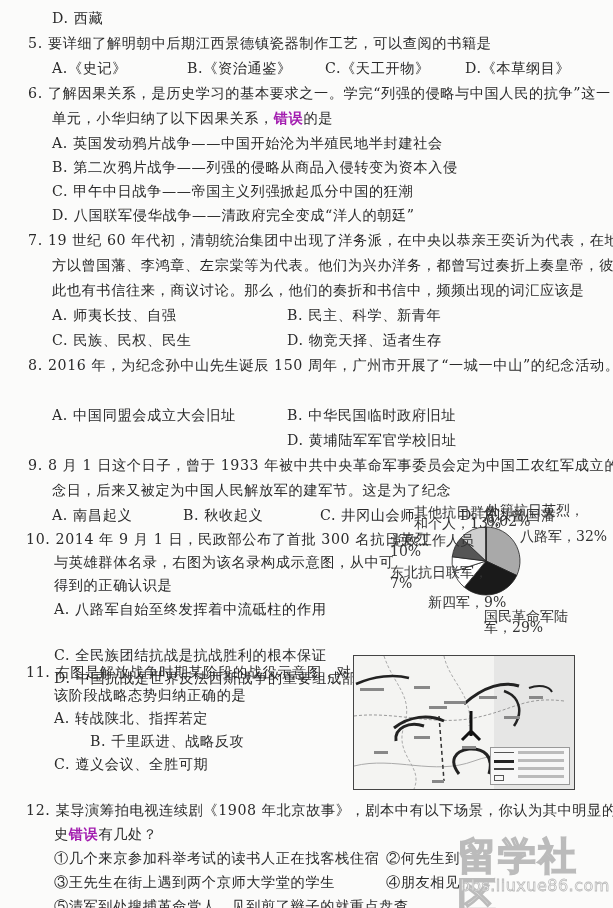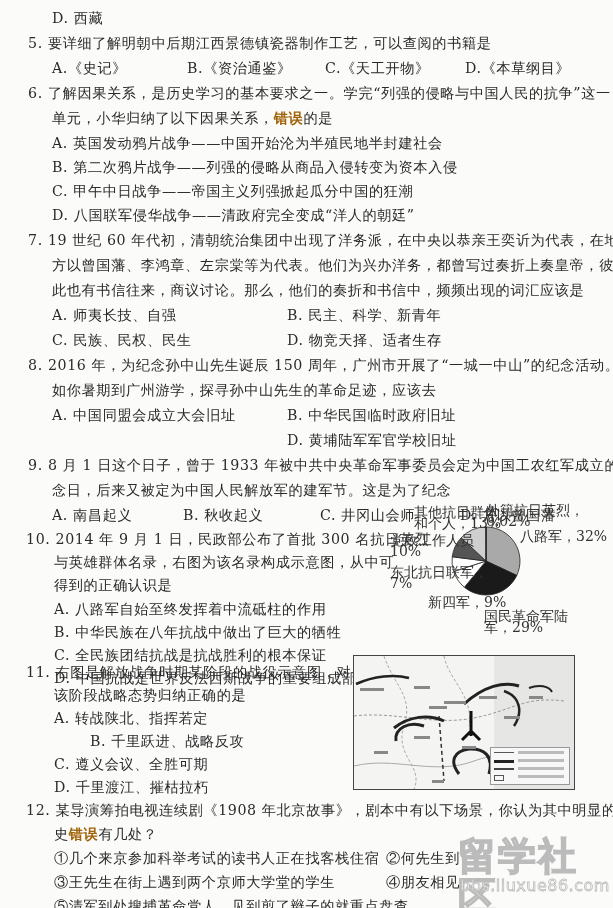--- a/index.html
+++ b/index.html
@@ -8,21 +8,21 @@
     background: #fbfbfa;
     font-family: "DejaVu Serif", "Liberation Serif", serif;
     color: #2a2a2a;
   }
   .page { position: absolute; left: 0; top: 0; width: 613px; height: 908px; }
   .line {
     position: absolute; white-space: nowrap;
     font-size: 14.2px; line-height: 20px; letter-spacing: 0.6px;
   }
   .qnum { display: inline-block; }
-  b.em { font-weight: bold; color: #a16207; }
+  b.em { font-weight: bold; color: #a21caf; }
   .opt { position: absolute; white-space: nowrap; font-size: 14.2px; line-height: 20px; letter-spacing: 0.6px; }
   
   .pie-wrap { position: absolute; left: 380px; top: 505px; width: 233px; height: 140px; }
   .pie-label { position: absolute; font-size: 14px; line-height: 11px; white-space: nowrap; color: #333; }
   
   .map { position: absolute; left: 353px; top: 655px; width: 220px; height: 133px;
          border: 1.5px solid #444; background: #f4f4f2; overflow: hidden; }
   .legend { position: absolute; right: 4px; bottom: 4px; width: 78px; height: 36px;
             border: 1px solid #999; background: #f7f7f7; }
   .legend-row { position: absolute; left: 3px; height: 6px; width: 72px; }
@@ -72,21 +72,20 @@
   <div class="line" style="left:52px;top:255px;">方以曾国藩、李鸿章、左宗棠等为代表。他们为兴办洋务，都曾写过奏折上奏皇帝，彼</div>
   <div class="opt" style="left:52px;top:305px;">A. 师夷长技、自强</div>
   <div class="opt" style="left:287px;top:305px;">B. 民主、科学、新青年</div>
   <div class="opt" style="left:52px;top:330px;">C. 民族、民权、民生</div>
   <div class="opt" style="left:287px;top:330px;">D. 物竞天择、适者生存</div>
 
   <div class="line" style="left:28px;top:355px;">
     <span class="qnum">8.</span>
     <span>2016 年，为纪念孙中山先生诞辰 150 周年，广州市开展了“一城一中山”的纪念活动。假</span>
   </div>
-  <div class="line" style="left:52px;top:380px;">如你暑期到广州游学，探寻孙中山先生的革命足迹，应该去</div>
   <div class="opt" style="left:52px;top:405px;">A. 中国同盟会成立大会旧址</div>
   <div class="opt" style="left:287px;top:405px;">B. 中华民国临时政府旧址</div>
   <div class="opt" style="left:287px;top:430px;">D. 黄埔陆军军官学校旧址</div>
 
   <div class="line" style="left:28px;top:455px;">
     <span class="qnum">9.</span>
     <span>8 月 1 日这个日子，曾于 1933 年被中共中央革命军事委员会定为中国工农红军成立的纪</span>
   </div>
   <div class="line" style="left:52px;top:480px;">念日，后来又被定为中国人民解放军的建军节。这是为了纪念</div>
   <div class="opt" style="left:52px;top:505px;">A. 南昌起义</div>
@@ -94,21 +93,20 @@
   <div class="opt" style="left:320px;top:505px;">C. 井冈山会师</div>
   <div class="opt" style="left:460px;top:505px;">D. 方以曾国藩</div>
 
   <div class="line" style="left:26px;top:529px;">
     <span class="qnum">10.</span>
     <span>2014 年 9 月 1 日，民政部公布了首批 300 名抗日英烈</span>
   </div>
   <div class="line" style="left:54px;top:552px;">与英雄群体名录，右图为该名录构成示意图，从中可</div>
   <div class="line" style="left:54px;top:575px;">得到的正确认识是</div>
   <div class="opt" style="left:54px;top:599px;">A. 八路军自始至终发挥着中流砥柱的作用</div>
-  <div class="opt" style="left:54px;top:622px;">B. 中华民族在八年抗战中做出了巨大的牺牲</div>
   <div class="opt" style="left:54px;top:645px;">C. 全民族团结抗战是抗战胜利的根本保证</div>
   <div class="opt" style="left:54px;top:668px;">D. 中国抗战是世界反法西斯战争的重要组成部分</div>
 
   <div class="pie-wrap">
     <svg width="233" height="140">
       <g id="pie-slices" transform="translate(106,56)">
           <path d="M0,0 L2.0818995585505003e-15,-34 A34,34 0 0 1 30.76993747772299,14.464126230679065 Z" fill="#a9a9a9" stroke="#222" stroke-width="0.8"></path>
           <path d="M0,0 L30.76993747772299,14.464126230679065 A34,34 0 0 1 -21.652331685155495,26.21405219717111 Z" fill="#1a1a1a" stroke="#222" stroke-width="0.8"></path>
           <path d="M0,0 L-21.652331685155495,26.21405219717111 A34,34 0 0 1 -32.32666882933368,10.535012216347281 Z" fill="#ffffff" stroke="#222" stroke-width="0.8"></path>
           <path d="M0,0 L-32.32666882933368,10.535012216347281 A34,34 0 0 1 -33.73600654253686,-4.228695137026326 Z" fill="#ffffff" stroke="#222" stroke-width="0.8"></path>
@@ -142,21 +140,20 @@
   </div>
 
   <div class="line" style="left:26px;top:662px;">
     <span class="qnum">11.</span>
     <span>右图是解放战争时期某阶段的战役示意图，对</span>
   </div>
   <div class="line" style="left:54px;top:685px;text-align:center;">该阶段战略态势归纳正确的是</div>
   <div class="opt" style="left:54px;top:708px;">A. 转战陕北、指挥若定</div>
   <div class="opt" style="left:54px;top:731px;margin-left:36px;">B. 千里跃进、战略反攻</div>
   <div class="opt" style="left:54px;top:754px;">C. 遵义会议、全胜可期</div>
-  <div class="opt" style="left:54px;top:777px;">D. 千里渡江、摧枯拉朽</div>
 
   <div class="map">
     <svg width="220" height="133">
       <rect x="140" y="0" width="80" height="133" fill="#dcdcdc" opacity="0.6"></rect>
       <path d="M0,60 C40,55 80,70 120,62 S170,40 210,45" stroke="#999" stroke-width="1" fill="none" stroke-dasharray="3,2"></path>
       <path d="M30,0 C40,30 60,40 50,70 S70,110 60,133" stroke="#aaa" stroke-width="1" fill="none" stroke-dasharray="3,2"></path>
       <path d="M90,0 C95,25 120,40 115,70" stroke="#aaa" stroke-width="1" fill="none" stroke-dasharray="3,2"></path>
       <path d="M0,110 C40,100 80,120 120,105 S170,115 200,100" stroke="#aaa" stroke-width="1" fill="none"></path>
       <path d="M85,60 L90,125" stroke="#333" stroke-width="1.5" fill="none" stroke-dasharray="4,3"></path>
       <path d="M2,28 C20,20 40,18 55,22" stroke="#222" stroke-width="2.5" fill="none"></path>

